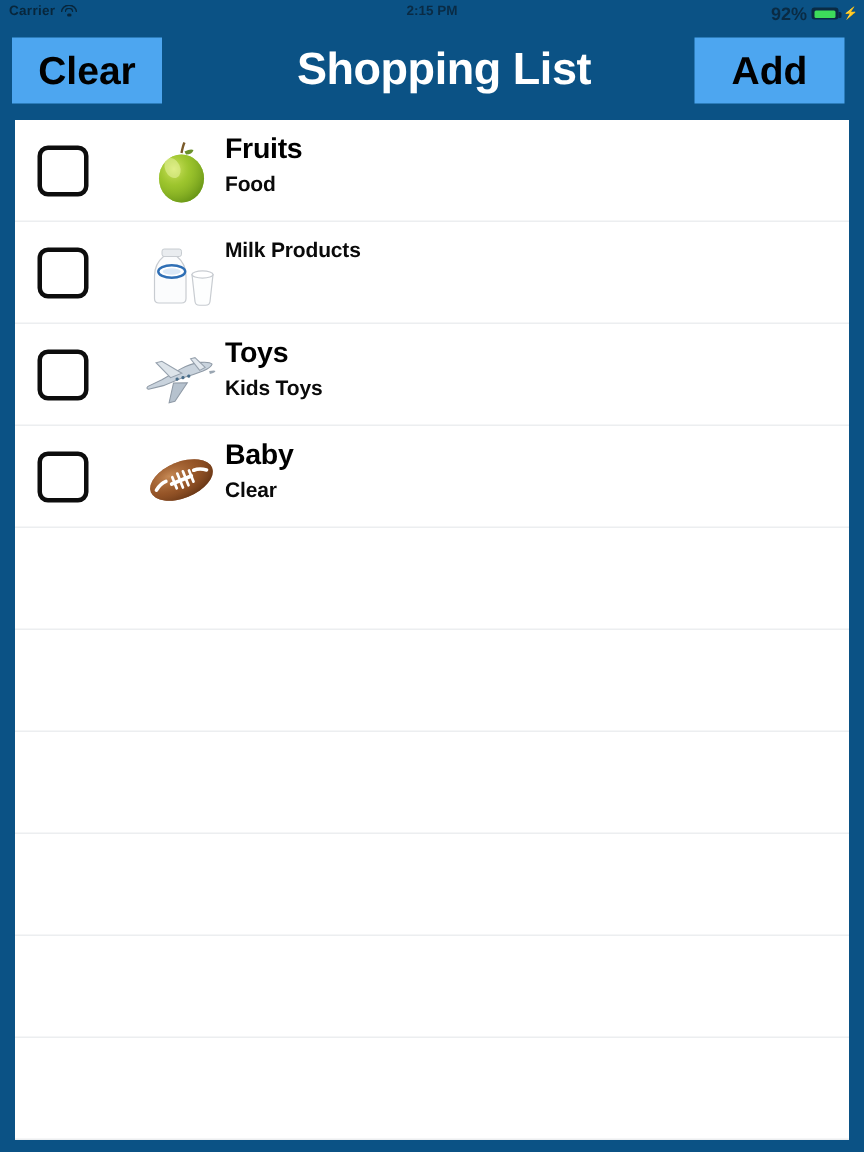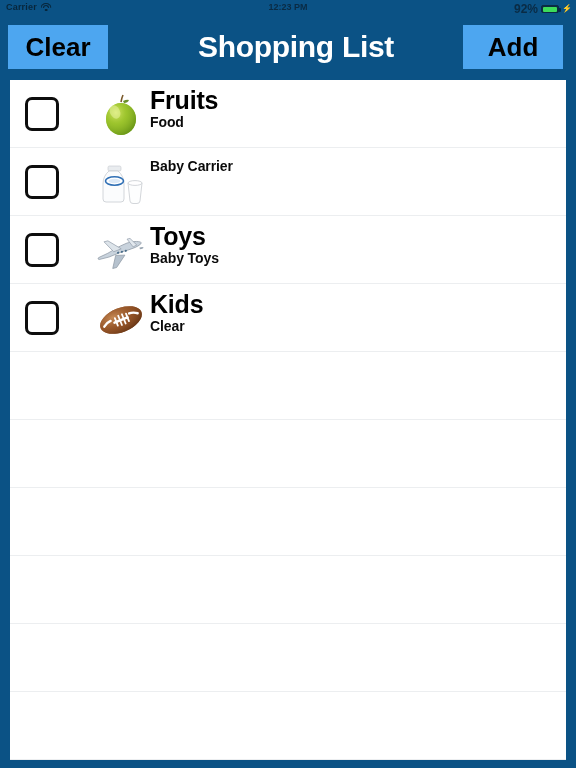--- a/index.html
+++ b/index.html
@@ -115,21 +115,21 @@
   }
 
   .thumb {
     position:absolute; left:80px; top:14px;
     width:62px; height:44px;
   }
   .thumb svg { display:block; width:62px; height:44px; }
 
   .texts { position:absolute; left:140px; top:8px; }
   .title {
-    font-size:25px; font-weight:bold; color:#000000;
+    font-size:19px; font-weight:bold; color:#000000;
     line-height:24px; letter-spacing:-.2px;
   }
   .subtitle {
     font-size:14px; font-weight:bold; color:#0a0a0a;
     line-height:20px; margin-top:0; letter-spacing:-.1px;
   }
 </style>
 </head>
 <body>
 
@@ -137,21 +137,21 @@
 
   <div id="statusbar">
     <div id="status-left">
       <span class="carrier">Carrier</span>
       <span class="wifi-glyph">
           <i class="a"></i>
           <i class="b"></i>
           <i class="c"></i>
         </span>
     </div>
-    <div id="status-center">12:23 PM</div>
+    <div id="status-center">2:15 PM</div>
     <div id="status-right">
       <span class="pct">92%</span>
       <span class="battery">
         <span class="fill"></span>
           <span class="nub"></span>
       </span>
       <span class="bolt">⚡</span>
     </div>
   </div>
 
@@ -191,42 +191,42 @@
     <svg viewBox="0 0 62 44">
       <rect x="18" y="4" width="13" height="5" rx="1.5" fill="#e9ecef" stroke="#c2c7cc" stroke-width="0.6"></rect>
       <path d="M19 9 q-6 5 -6 13 v15 q0 3 3 3 h15 q3 0 3 -3 v-15 q0 -8 -6 -13z" fill="#fbfcfd" stroke="#c8ccd1" stroke-width="0.8"></path>
       <ellipse cx="24.5" cy="19" rx="9" ry="4.2" fill="#ffffff" stroke="#2f6fb5" stroke-width="1.6"></ellipse>
       <ellipse cx="24.5" cy="19" rx="6" ry="2.2" fill="#dce9f7"></ellipse>
       <path d="M38 21 h14 l-2 18 q-0.3 2.5 -3 2.5 h-4 q-2.7 0 -3 -2.5z" fill="#fdfefe" stroke="#c8ccd1" stroke-width="0.8"></path>
       <ellipse cx="45" cy="21" rx="7" ry="2.4" fill="#ffffff" stroke="#c8ccd1" stroke-width="0.8"></ellipse>
     </svg>
         </div>
         <div class="texts">
-          <div class="subtitle">Baby Carrier</div>
+          <div class="subtitle">Milk Products</div>
         </div>
       </div>
       <div class="row filled">
         <div class="checkbox"></div>
         <div class="thumb">
     <svg viewBox="0 0 62 44">
       <g transform="rotate(-14 31 22)">
         <path d="M8 24 q-2 -1 0 -2 l10 -2 l14 -4 q7 -2 14 -1 q6 1 7 3 q-1 2 -7 3 q-7 1 -14 1 l-14 2z" fill="#c9d3dd" stroke="#8f9aa6" stroke-width="0.7"></path>
         <path d="M24 20 l-7 -12 l4 0 l11 11z" fill="#dde4ea" stroke="#96a1ad" stroke-width="0.7"></path>
         <path d="M25 24 l-6 12 l4 0 l11 -10z" fill="#b6c2ce" stroke="#8f9aa6" stroke-width="0.7"></path>
         <path d="M44 20 l-4 -9 l3 0 l5 8z" fill="#e2e8ee" stroke="#96a1ad" stroke-width="0.7"></path>
         <circle cx="28" cy="22" r="1.1" fill="#4a6e8a"></circle>
         <circle cx="32" cy="22" r="1.1" fill="#4a6e8a"></circle>
         <circle cx="36" cy="22" r="1.1" fill="#4a6e8a"></circle>
         <path d="M50 22 q4 0 4 1 q0 1 -4 1z" fill="#9aa6b2"></path>
       </g>
     </svg>
         </div>
         <div class="texts">
           <div class="title">Toys</div>
-          <div class="subtitle">Baby Toys</div>
+          <div class="subtitle">Kids Toys</div>
         </div>
       </div>
       <div class="row filled">
         <div class="checkbox"></div>
         <div class="thumb">
     <svg viewBox="0 0 62 44">
       <g transform="rotate(-22 31 22)">
         <ellipse cx="31" cy="22" rx="22" ry="12" fill="#8a4a22"></ellipse>
         <ellipse cx="31" cy="22" rx="22" ry="12" fill="url(#fg)"></ellipse>
         <defs>
@@ -237,21 +237,21 @@
           </radialGradient>
         </defs>
         <path d="M13 22 q4 -3 8 -3" stroke="#ffffff" stroke-width="2.4" fill="none" stroke-linecap="round"></path>
         <path d="M41 19 q4 0 8 3" stroke="#ffffff" stroke-width="2.4" fill="none" stroke-linecap="round"></path>
         <path d="M24 22 h14" stroke="#ffffff" stroke-width="2.6" fill="none" stroke-linecap="round"></path>
         <path d="M26 18 v8 M30 17 v10 M34 17 v10 M38 18 v8" stroke="#ffffff" stroke-width="1.8" stroke-linecap="round"></path>
       </g>
     </svg>
         </div>
         <div class="texts">
-          <div class="title">Kids</div>
+          <div class="title">Baby</div>
           <div class="subtitle">Clear</div>
         </div>
       </div>
       <div class="row"></div>
       <div class="row"></div>
       <div class="row"></div>
       <div class="row"></div>
       <div class="row"></div>
       <div class="row"></div>
     </div>

